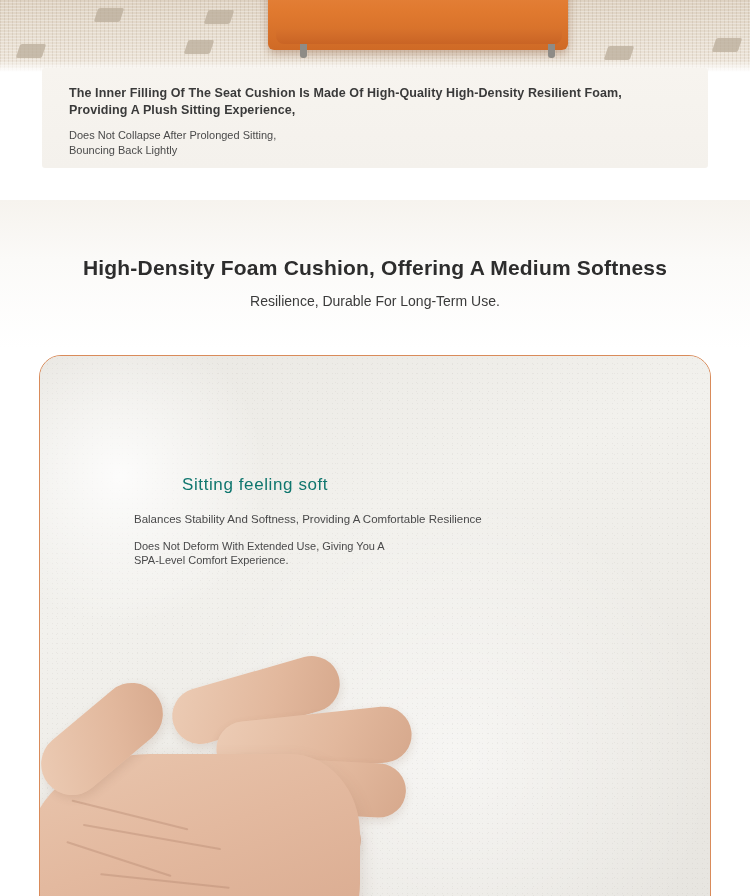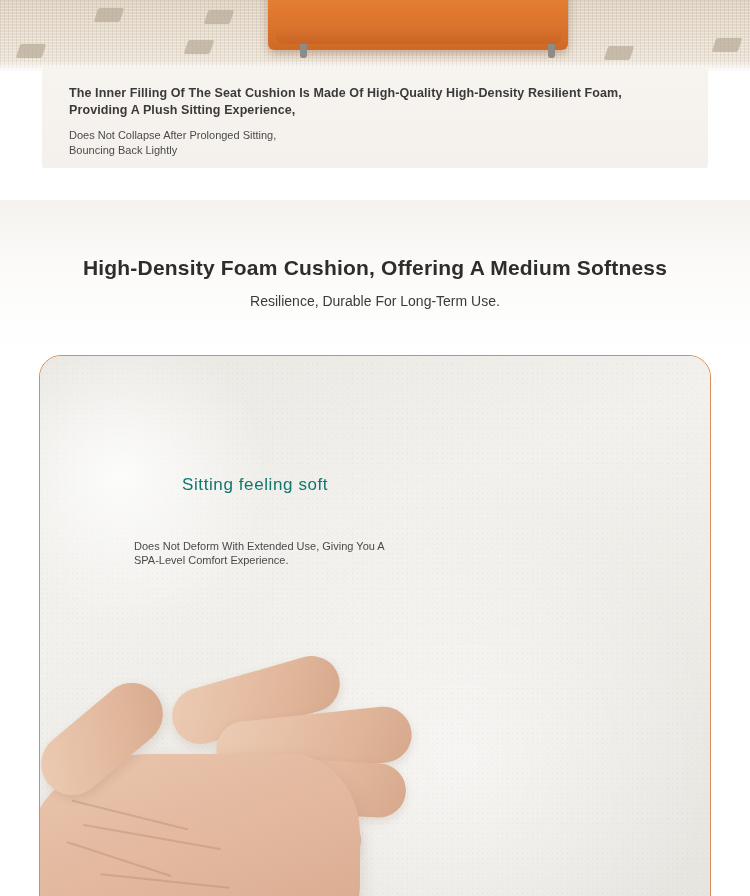--- a/index.html
+++ b/index.html
@@ -299,20 +299,21 @@
     <div class="heading-sub">Resilience, Durable For Long-Term Use.</div>
   </div>
 
   <div class="foam-wrap">
     <div class="foam-card">
       <div class="foam-bg"></div>
       <div class="foam-speckle"></div>
       <div class="foam-corner-glow"></div>
 
       <div class="foam-tag">Sitting feeling soft</div>
+      <div class="foam-body1">Balances Stability And Softness, Providing A Comfortable Resilience</div>
       <div class="foam-body2">Does Not Deform With Extended Use, Giving You A<br>SPA-Level Comfort Experience.</div>
 
       <div class="hand">
         <div class="shadow-under"></div>
         <div class="finger f1"></div>
         <div class="finger f2"></div>
         <div class="finger f3"></div>
         <div class="finger f4"></div>
         <div class="palm">
           <div class="wrinkle" style="left:40px;  top:60px;  width:120px; transform:rotate(14deg);"></div>

